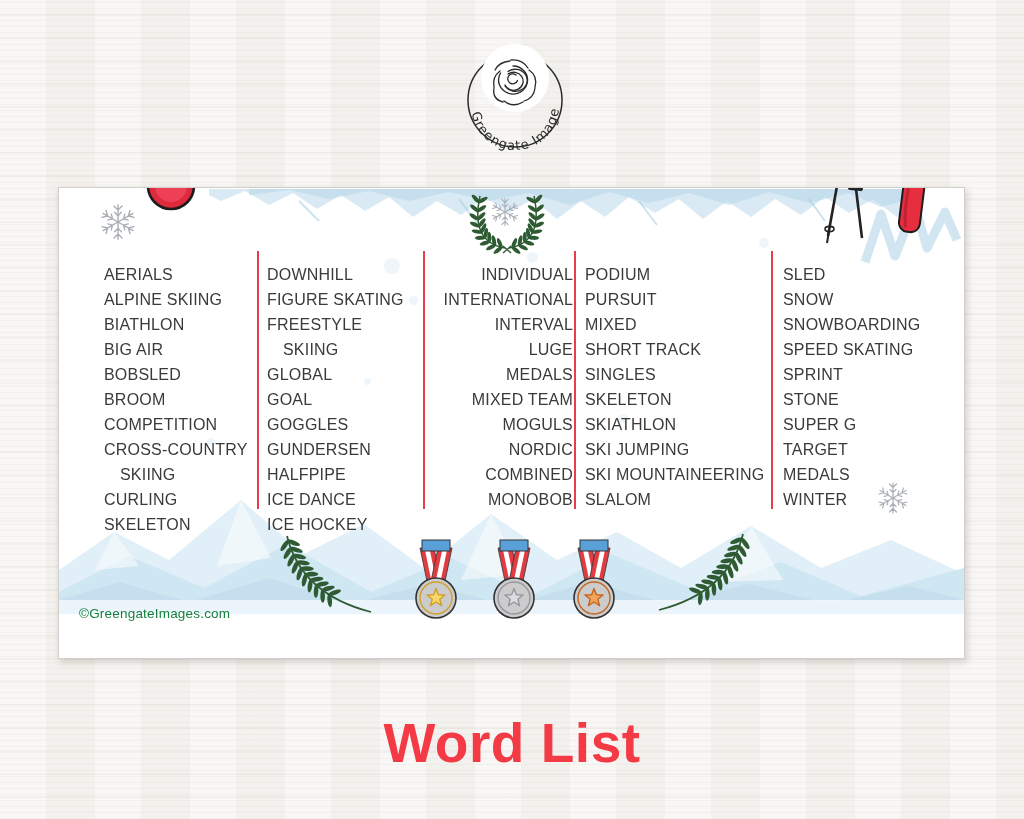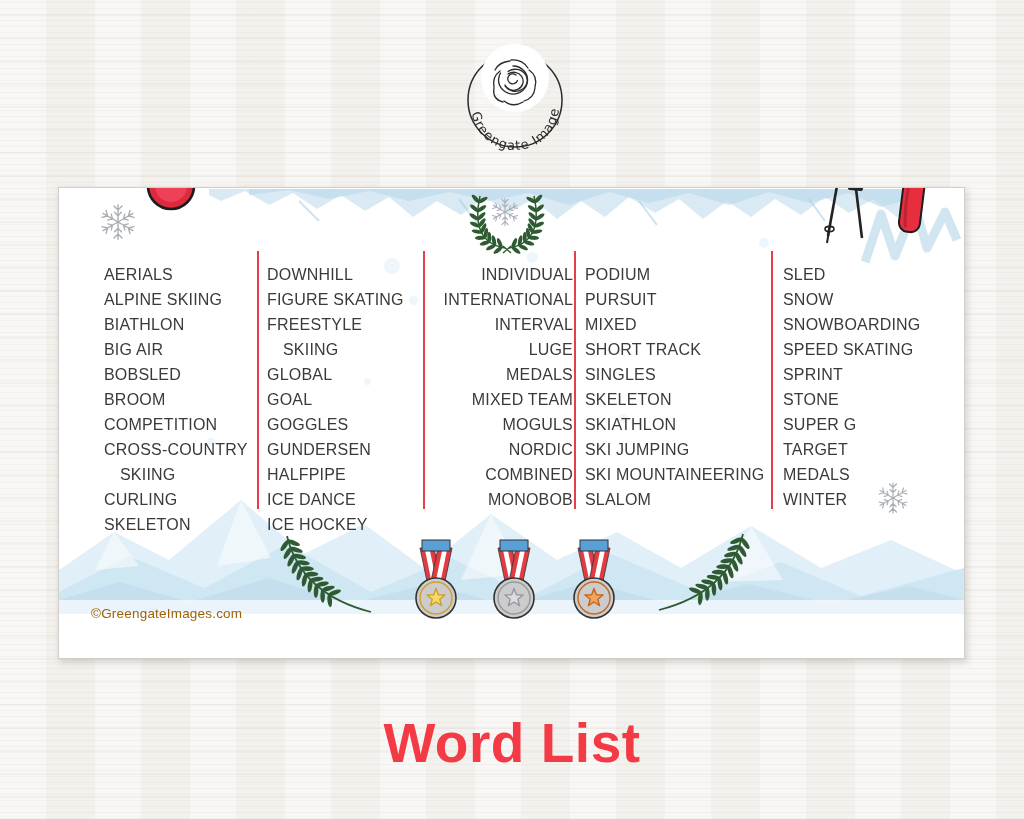--- a/index.html
+++ b/index.html
@@ -46,21 +46,21 @@
   .dot{position:absolute;border-radius:50%;background:#d9ebf6;opacity:.45;}
 
   .sep{position:absolute;top:63px;width:2px;height:258px;background:var(--sep);}
   .s1{left:198px;} .s2{left:364px;} .s3{left:515px;} .s4{left:712px;}
 
   .col{position:absolute;top:74px;font-size:16px;line-height:25px;color:var(--text);letter-spacing:.2px;}
   .c1{left:45px;width:152px;} .c2{left:208px;width:154px;} .c3{left:374px;width:140px;text-align:right;}
   .c4{left:526px;width:184px;} .c5{left:724px;width:178px;}
   .word{white-space:pre-line;padding-left:16px;text-indent:-16px;}
 
-  .copyright{position:absolute;left:32px;top:418px;font-size:13.5px;color:#a16207;letter-spacing:.2px;}
+  .copyright{position:absolute;left:20px;top:418px;font-size:13.5px;color:#15803d;letter-spacing:.2px;}
 
   .title{
     position:absolute;left:0;right:0;top:712px;text-align:center;
     font-size:55px;line-height:62px;font-weight:bold;color:var(--red);letter-spacing:.5px;
   }
 </style>
 </head>
 <body>
 
 <svg class="logo" viewBox="0 0 150 128">

